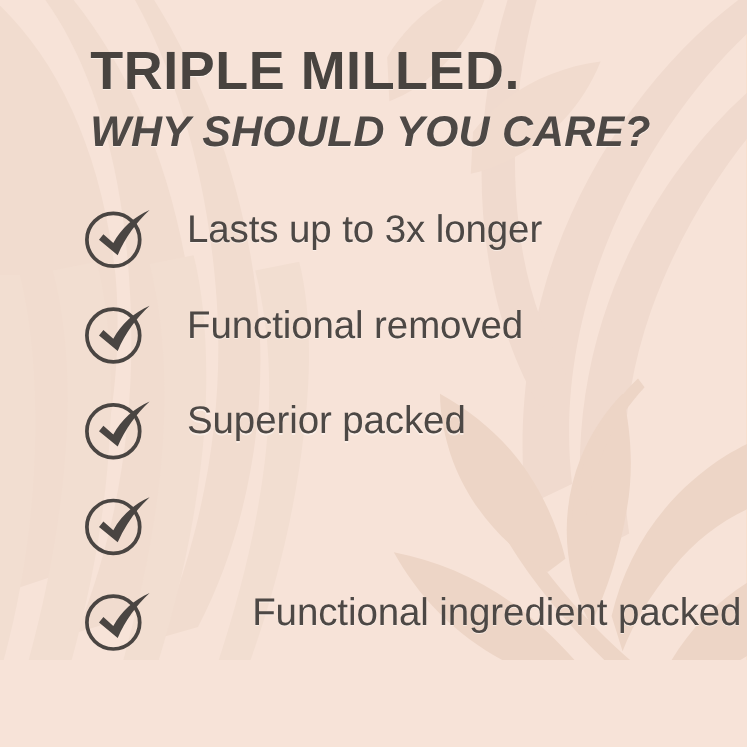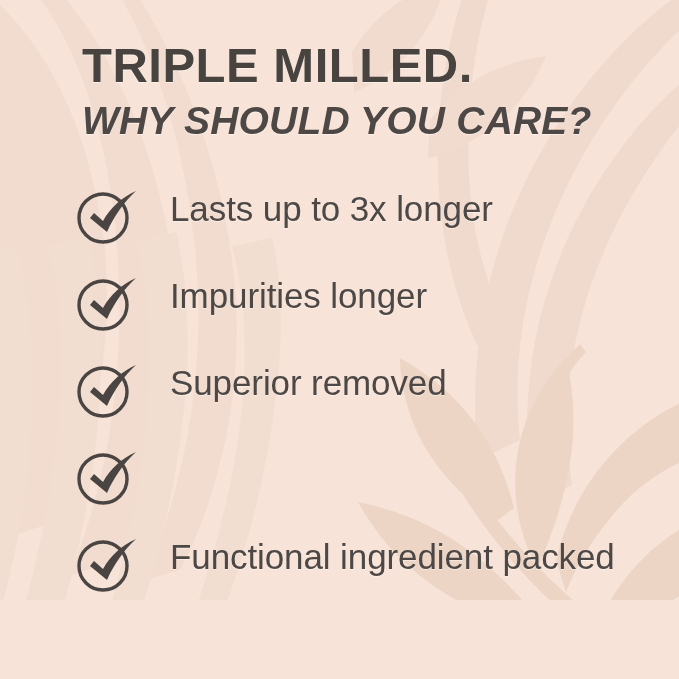--- a/index.html
+++ b/index.html
@@ -86,20 +86,21 @@
   .benefit-item {
     position: relative;
     min-height: 60px;
     margin: 0 0 27px 0;
     padding-left: 96px;
     display: flex;
     align-items: flex-start;
   }
   .benefit-item:last-child {
     margin-bottom: 0;
+    justify-content: flex-end;
   }
 
   .check-icon {
     position: absolute;
     left: 0;
     top: -3px;
     width: 66px;
     height: 62px;
     display: block;
   }
@@ -187,29 +188,29 @@
           <path d="M 16 33 L 20 28 L 29 36 C 36 23, 48 12, 62 6 C 50 17, 40 31, 33 47 Z" fill="#4a4542"></path>
         </svg>
         <span class="benefit-text">Lasts up to 3x longer</span>
       </li>
 
       <li class="benefit-item">
         <svg class="check-icon" viewBox="0 0 66 62" aria-hidden="true">
           <circle cx="29" cy="33" r="24" fill="none" stroke="#4a4542" stroke-width="3.4"></circle>
           <path d="M 16 33 L 20 28 L 29 36 C 36 23, 48 12, 62 6 C 50 17, 40 31, 33 47 Z" fill="#4a4542"></path>
         </svg>
-        <span class="benefit-text">Impurities longer</span>
-      </li>
-
-      <li class="benefit-item">
-        <svg class="check-icon" viewBox="0 0 66 62" aria-hidden="true">
-          <circle cx="29" cy="33" r="24" fill="none" stroke="#4a4542" stroke-width="3.4"></circle>
-          <path d="M 16 33 L 20 28 L 29 36 C 36 23, 48 12, 62 6 C 50 17, 40 31, 33 47 Z" fill="#4a4542"></path>
-        </svg>
-        <span class="benefit-text">Superior removed</span>
+        <span class="benefit-text">Functional removed</span>
+      </li>
+
+      <li class="benefit-item">
+        <svg class="check-icon" viewBox="0 0 66 62" aria-hidden="true">
+          <circle cx="29" cy="33" r="24" fill="none" stroke="#4a4542" stroke-width="3.4"></circle>
+          <path d="M 16 33 L 20 28 L 29 36 C 36 23, 48 12, 62 6 C 50 17, 40 31, 33 47 Z" fill="#4a4542"></path>
+        </svg>
+        <span class="benefit-text">Superior packed</span>
       </li>
 
       <li class="benefit-item">
         <svg class="check-icon" viewBox="0 0 66 62" aria-hidden="true">
           <circle cx="29" cy="33" r="24" fill="none" stroke="#4a4542" stroke-width="3.4"></circle>
           <path d="M 16 33 L 20 28 L 29 36 C 36 23, 48 12, 62 6 C 50 17, 40 31, 33 47 Z" fill="#4a4542"></path>
         </svg>
       </li>
 
       <li class="benefit-item">

